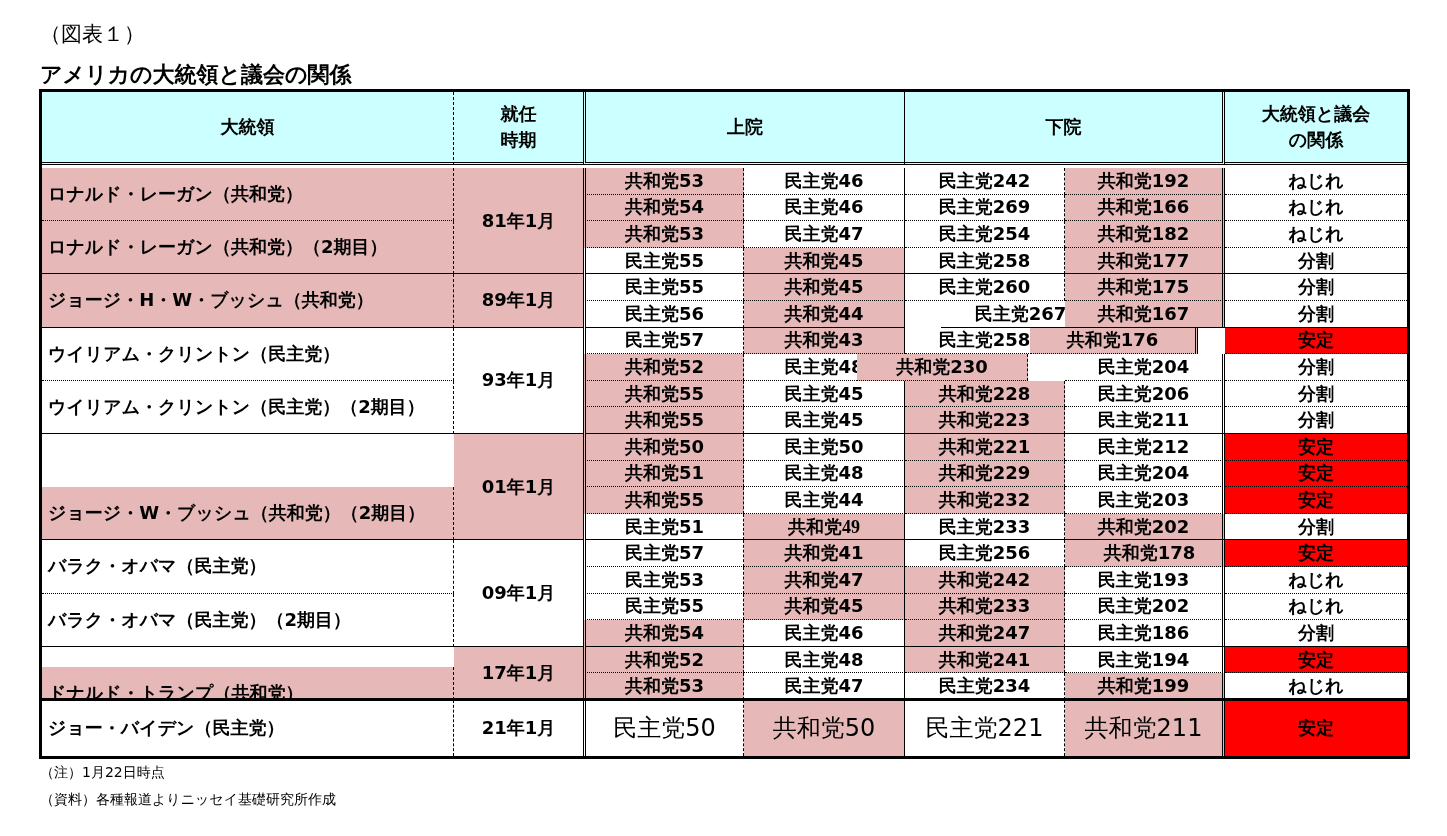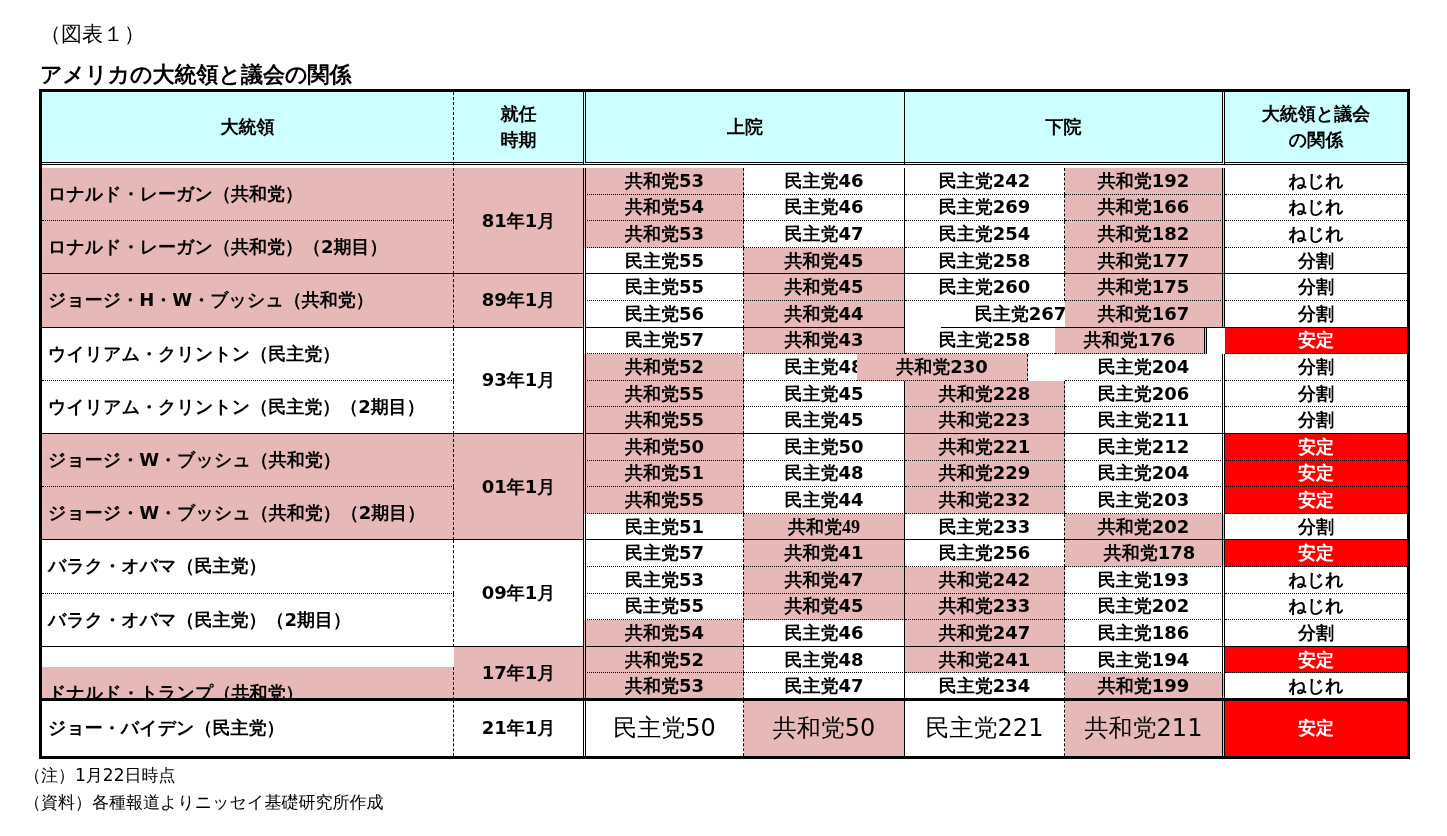--- a/index.html
+++ b/index.html
@@ -3,48 +3,47 @@
 <meta charset="utf-8">
 <style>
   body { margin:0; background:#fff; width:1447px; height:836px; position:relative; font-family:"DejaVu Sans", sans-serif; color:#000; overflow:hidden; }
   .fig-label { position:absolute; left:40px; top:20px; font-family:"DejaVu Serif", serif; font-size:21px; }
   .title { position:absolute; left:40px; top:60px; font-size:22px; font-weight:bold; }
   .tbl { position:absolute; left:39px; top:89px; width:1371px; border:3px solid #000; box-sizing:border-box; height:670px; }
   .hdr { position:absolute; top:0; height:73px; background:#ccffff; display:flex; align-items:center; justify-content:center; text-align:center; font-weight:bold; font-size:18px; line-height:26px; box-sizing:border-box; border-bottom:3px double #000; }
   .cell { position:absolute; box-sizing:border-box; display:flex; align-items:center; font-weight:bold; font-size:18px; }
   .pink { background:#e6b8b8; }
   .white { background:#fff; }
-  .red { background:#ff0000; color:#ffffff; }
+  .red { background:#ff0000; color:#000000; }
   .center { justify-content:center; }
   .name { padding-left:6px; }
   .dotb { border-bottom:1px dotted #000; }
   .solidb { border-bottom:1px solid #000; }
   .big { font-size:24px; font-weight:normal; }
-  .note { position:absolute; left:24px; font-size:17px; }
+  .note { position:absolute; left:40px; font-size:14px; }
 </style>
 </head>
 <body>
 
 <div class="fig-label">（図表１）</div>
 <div class="title">アメリカの大統領と議会の関係</div>
 
 <div class="tbl" id="tbl">
   <div class="hdr" style="left:0;width:412px;border-right:1px dashed #000;">大統領</div>
   <div class="hdr" style="left:412px;width:129px;white-space:pre;">就任
 時期</div>
   <div class="hdr" style="left:541px;width:322px;border-left:3px double #000;border-right:1px solid #000;">上院</div>
   <div class="hdr" style="left:863px;width:320px;border-right:3px double #000;">下院</div>
   <div class="hdr" style="left:1183px;width:182px;white-space:pre;">大統領と議会
 の関係</div>
 <div class="cell name pink dotb" style="left: 0px; width: 412px; top: 76px; height: 53.2px; border-right: 1px dashed rgb(0, 0, 0);">ロナルド・レーガン（共和党）</div>
     <div class="cell name pink solidb" style="left: 0px; width: 412px; top: 129.2px; height: 53.2px; border-right: 1px dashed rgb(0, 0, 0);">ロナルド・レーガン（共和党）（2期目）</div>
     <div class="cell name pink solidb" style="left: 0px; width: 412px; top: 182.4px; height: 53.2px; border-right: 1px dashed rgb(0, 0, 0);">ジョージ・H・W・ブッシュ（共和党）</div>
     <div class="cell name white dotb" style="left: 0px; width: 412px; top: 235.6px; height: 53.2px; border-right: 1px dashed rgb(0, 0, 0);">ウイリアム・クリントン（民主党）</div>
     <div class="cell name white solidb" style="left: 0px; width: 412px; top: 288.8px; height: 53.2px; border-right: 1px dashed rgb(0, 0, 0);">ウイリアム・クリントン（民主党）（2期目）</div>
-    <div class="cell name pink dotb" style="left: 0px; width: 412px; top: 342px; height: 53.2px; border-right: 1px dashed rgb(0, 0, 0);">ジョージ・W・ブッシュ（共和党）</div>
     <div class="cell name pink solidb" style="left: 0px; width: 412px; top: 395.2px; height: 53.2px; border-right: 1px dashed rgb(0, 0, 0);">ジョージ・W・ブッシュ（共和党）（2期目）</div>
     <div class="cell name white dotb" style="left: 0px; width: 412px; top: 448.4px; height: 53.2px; border-right: 1px dashed rgb(0, 0, 0);">バラク・オバマ（民主党）</div>
     <div class="cell name white solidb" style="left: 0px; width: 412px; top: 501.6px; height: 53.2px; border-right: 1px dashed rgb(0, 0, 0);">バラク・オバマ（民主党）（2期目）</div>
     <div class="cell name pink dotb" style="left: 0px; width: 412px; top: 554.8px; height: 53.2px; border-right: 1px dashed rgb(0, 0, 0); margin-top: 20px;">ドナルド・トランプ（共和党）</div>
     <div class="cell center solidb pink" style="left: 412px; width: 129px; top: 76px; height: 106.4px;">81年1月</div>
     <div class="cell center solidb pink" style="left: 412px; width: 129px; top: 182.4px; height: 53.2px;">89年1月</div>
     <div class="cell center solidb white" style="left: 412px; width: 129px; top: 235.6px; height: 106.4px;">93年1月</div>
     <div class="cell center solidb pink" style="left: 412px; width: 129px; top: 342px; height: 106.4px;">01年1月</div>
     <div class="cell center solidb white" style="left: 412px; width: 129px; top: 448.4px; height: 106.4px;">09年1月</div>
     <div class="cell center solidb pink" style="left: 412px; width: 129px; top: 554.8px; height: 53.2px;">17年1月</div>
@@ -74,21 +73,21 @@
     <div class="cell center pink dotb" style="left: 1023px; width: 160px; top: 182.4px; height: 26.6px; border-right: 3px double rgb(0, 0, 0);">共和党175</div>
     <div class="cell center white dotb" style="left: 1183px; width: 182px; top: 182.4px; height: 26.6px;">分割</div>
     <div class="cell center white solidb" style="left: 541px; width: 161px; top: 209px; height: 26.6px; border-right: 1px dashed rgb(0, 0, 0); border-left: 3px double rgb(0, 0, 0);">民主党56</div>
     <div class="cell center pink solidb" style="left: 702px; width: 161px; top: 209px; height: 26.6px; border-right: 1px solid rgb(0, 0, 0);">共和党44</div>
     <div class="cell center white solidb" style="left: 863px; width: 160px; top: 209px; height: 26.6px; border-right: 1px dashed rgb(0, 0, 0); margin-left: 36px;">民主党267</div>
     <div class="cell center pink solidb" style="left: 1023px; width: 160px; top: 209px; height: 26.6px; border-right: 3px double rgb(0, 0, 0);">共和党167</div>
     <div class="cell center white solidb" style="left: 1183px; width: 182px; top: 209px; height: 26.6px;">分割</div>
     <div class="cell center white dotb" style="left: 541px; width: 161px; top: 235.6px; height: 26.6px; border-right: 1px dashed rgb(0, 0, 0); border-left: 3px double rgb(0, 0, 0);">民主党57</div>
     <div class="cell center pink dotb" style="left: 702px; width: 161px; top: 235.6px; height: 26.6px; border-right: 1px solid rgb(0, 0, 0);">共和党43</div>
     <div class="cell center white dotb" style="left: 863px; width: 160px; top: 235.6px; height: 26.6px; border-right: 1px dashed rgb(0, 0, 0);">民主党258</div>
-    <div class="cell center pink dotb" style="left: 1013px; width: 152px; top: 235.6px; height: 26.6px; border-right: 3px double rgb(0, 0, 0);">共和党176</div>
+    <div class="cell center pink dotb" style="left: 988px; width: 168px; top: 235.6px; height: 26.6px; border-right: 3px double rgb(0, 0, 0);">共和党176</div>
     <div class="cell center red dotb" style="left: 1183px; width: 182px; top: 235.6px; height: 26.6px;">安定</div>
     <div class="cell center pink dotb" style="left: 541px; width: 161px; top: 262.2px; height: 26.6px; border-right: 1px dashed rgb(0, 0, 0); border-left: 3px double rgb(0, 0, 0);">共和党52</div>
     <div class="cell center white dotb" style="left: 702px; width: 161px; top: 262.2px; height: 26.6px; border-right: 1px solid rgb(0, 0, 0);">民主党48</div>
     <div class="cell center pink dotb" style="left: 815px; width: 171px; top: 262.2px; height: 26.6px; border-right: 1px dashed rgb(0, 0, 0);">共和党230</div>
     <div class="cell center white dotb" style="left: 1023px; width: 160px; top: 262.2px; height: 26.6px; border-right: 3px double rgb(0, 0, 0);">民主党204</div>
     <div class="cell center white dotb" style="left: 1183px; width: 182px; top: 262.2px; height: 26.6px;">分割</div>
     <div class="cell center pink dotb" style="left: 541px; width: 161px; top: 288.8px; height: 26.6px; border-right: 1px dashed rgb(0, 0, 0); border-left: 3px double rgb(0, 0, 0);">共和党55</div>
     <div class="cell center white dotb" style="left: 702px; width: 161px; top: 288.8px; height: 26.6px; border-right: 1px solid rgb(0, 0, 0);">民主党45</div>
     <div class="cell center pink dotb" style="left: 863px; width: 160px; top: 288.8px; height: 26.6px; border-right: 1px dashed rgb(0, 0, 0);">共和党228</div>
     <div class="cell center white dotb" style="left: 1023px; width: 160px; top: 288.8px; height: 26.6px; border-right: 3px double rgb(0, 0, 0);">民主党206</div>

